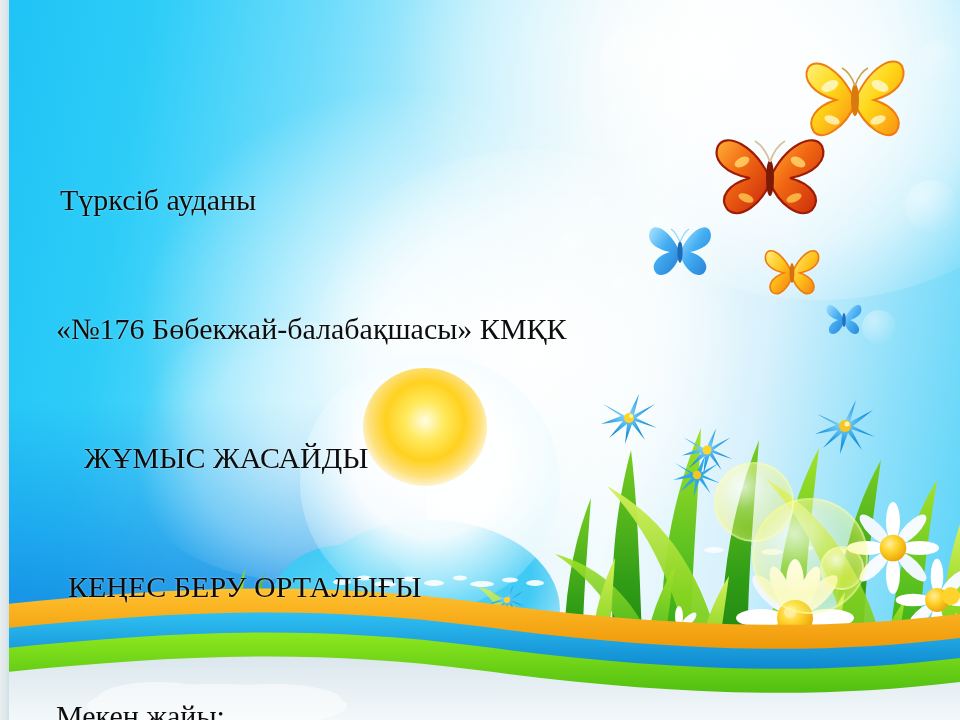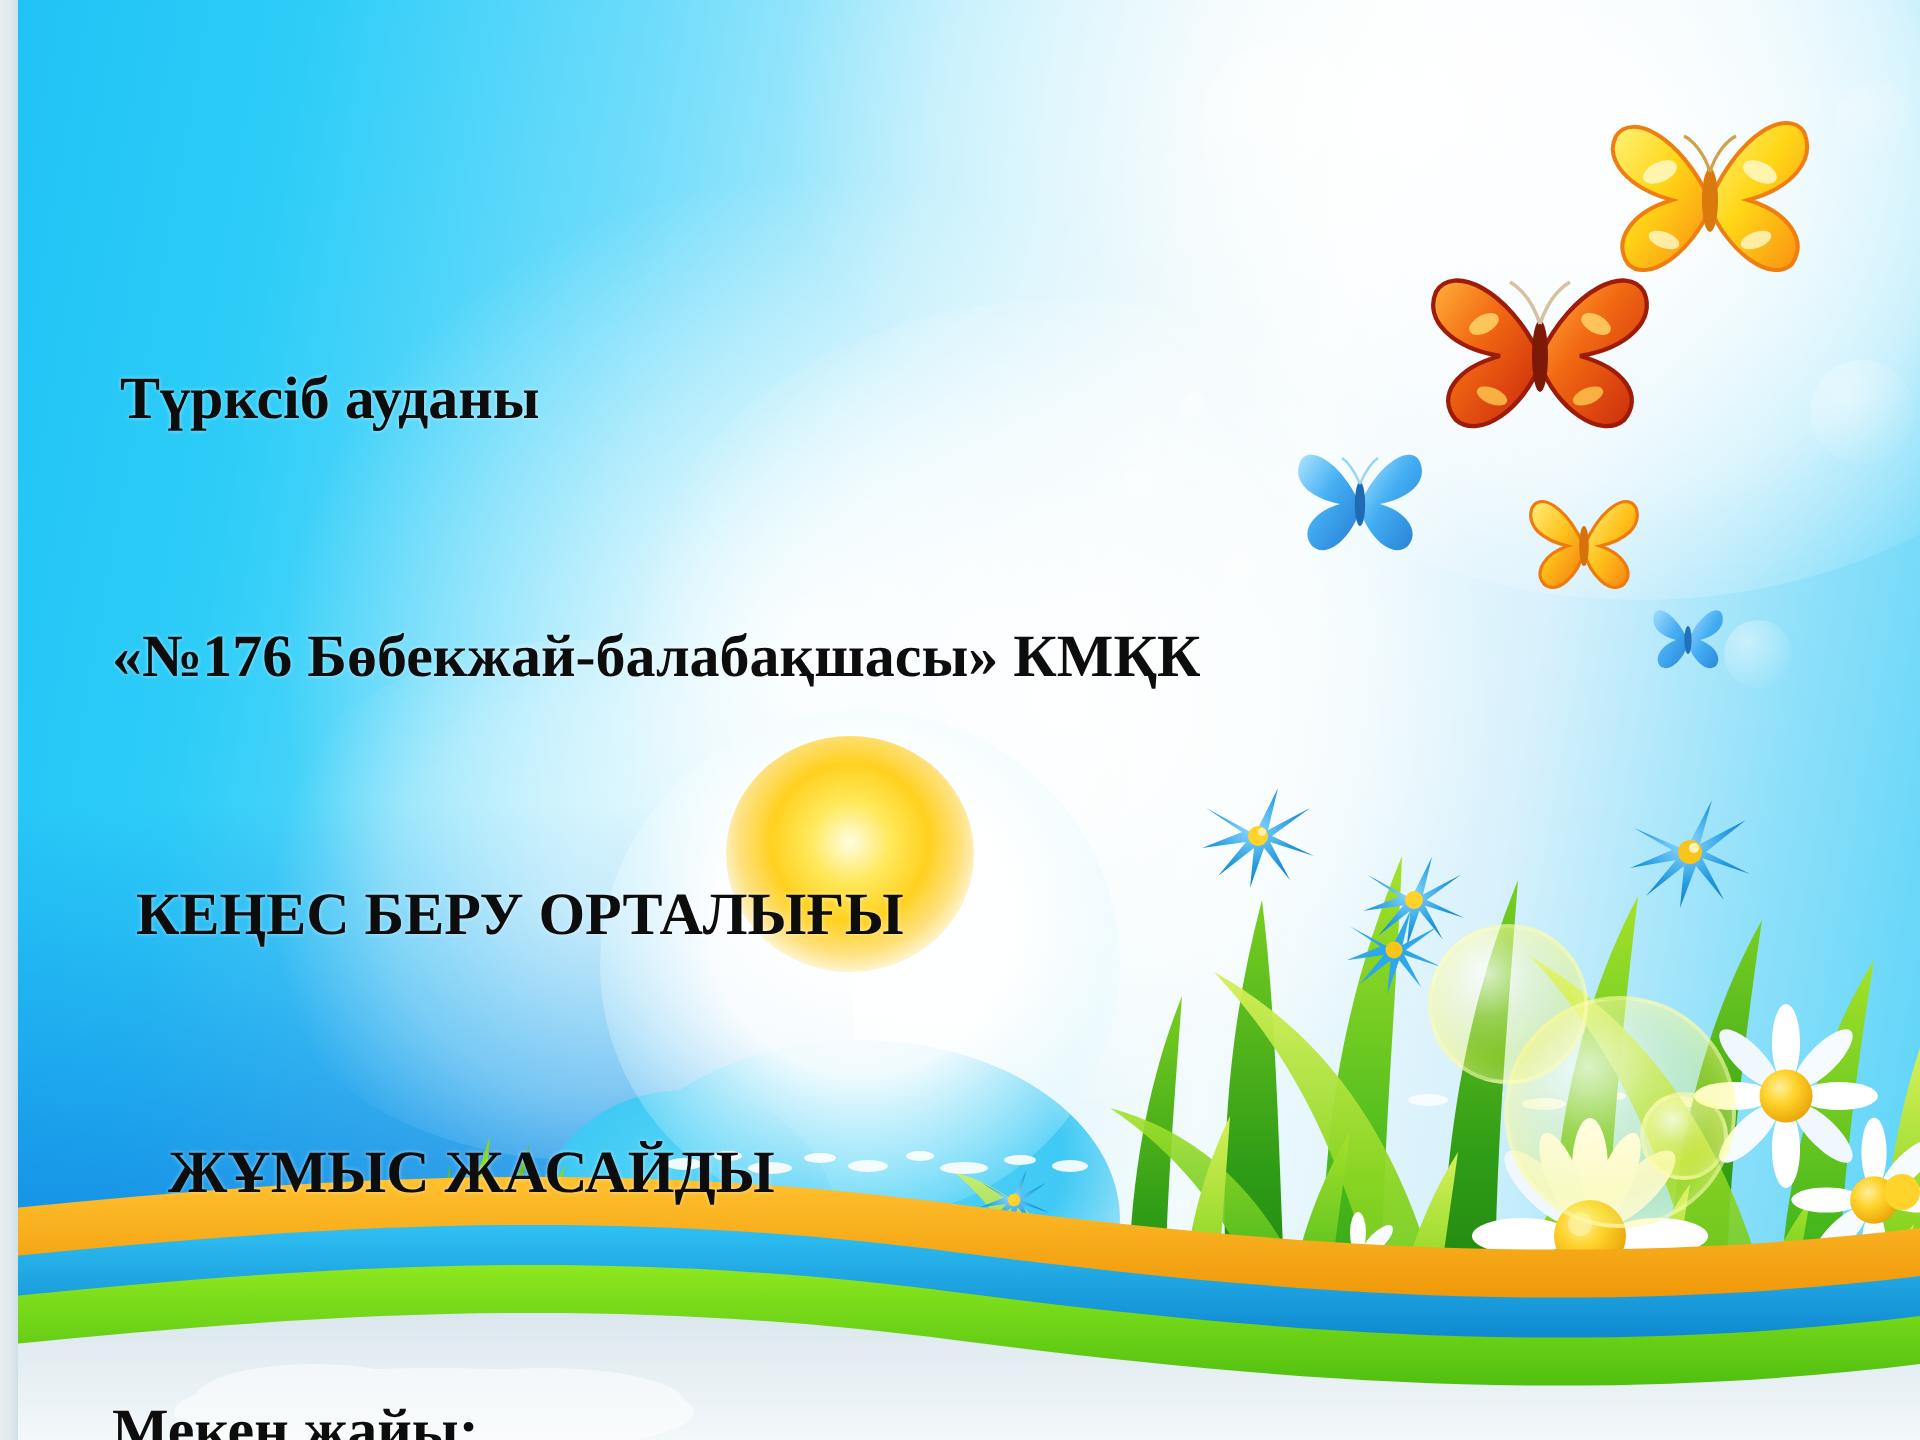--- a/index.html
+++ b/index.html
@@ -8,21 +8,20 @@
     padding: 0;
     background: #ffffff;
   }
   #slide {
     position: relative;
     width: 960px;
     height: 720px;
     overflow: hidden;
     font-family: "Liberation Serif", "DejaVu Serif", serif;
     background: #c4b5fd;
-    font-weight: bold;
   }
 
   
   .left-margin {
     position: absolute;
     left: 0; top: 0;
     width: 9px; height: 720px;
     background: linear-gradient(to right, #e8eef0 0%, #dfe8ec 60%, #cfe0e8 100%);
     z-index: 60;
   }
@@ -549,22 +548,22 @@
           <ellipse cx="104" cy="8" rx="9" ry="2.5"></ellipse>
         <ellipse cx="138" cy="11" rx="12" ry="3"></ellipse>
           <ellipse cx="172" cy="8" rx="9" ry="2.5"></ellipse>
       </g>
     </svg>
   </div>
 
   <div class="text-block">
     <span class="ln l1">Түрксіб ауданы</span>
     <span class="ln l2">«№176 Бөбекжай-балабақшасы» КМҚК</span>
+    <span class="ln l4">ЖҰМЫС ЖАСАЙДЫ</span>
     <span class="ln l3">КЕҢЕС БЕРУ ОРТАЛЫҒЫ</span>
-    <span class="ln l4">ЖҰМЫС ЖАСАЙДЫ</span>
     <span class="ln l5">Мекен жайы:</span>
     
     
     
   </div>
 
   <div class="left-margin"></div>
 </div>
 
 </body></html>

